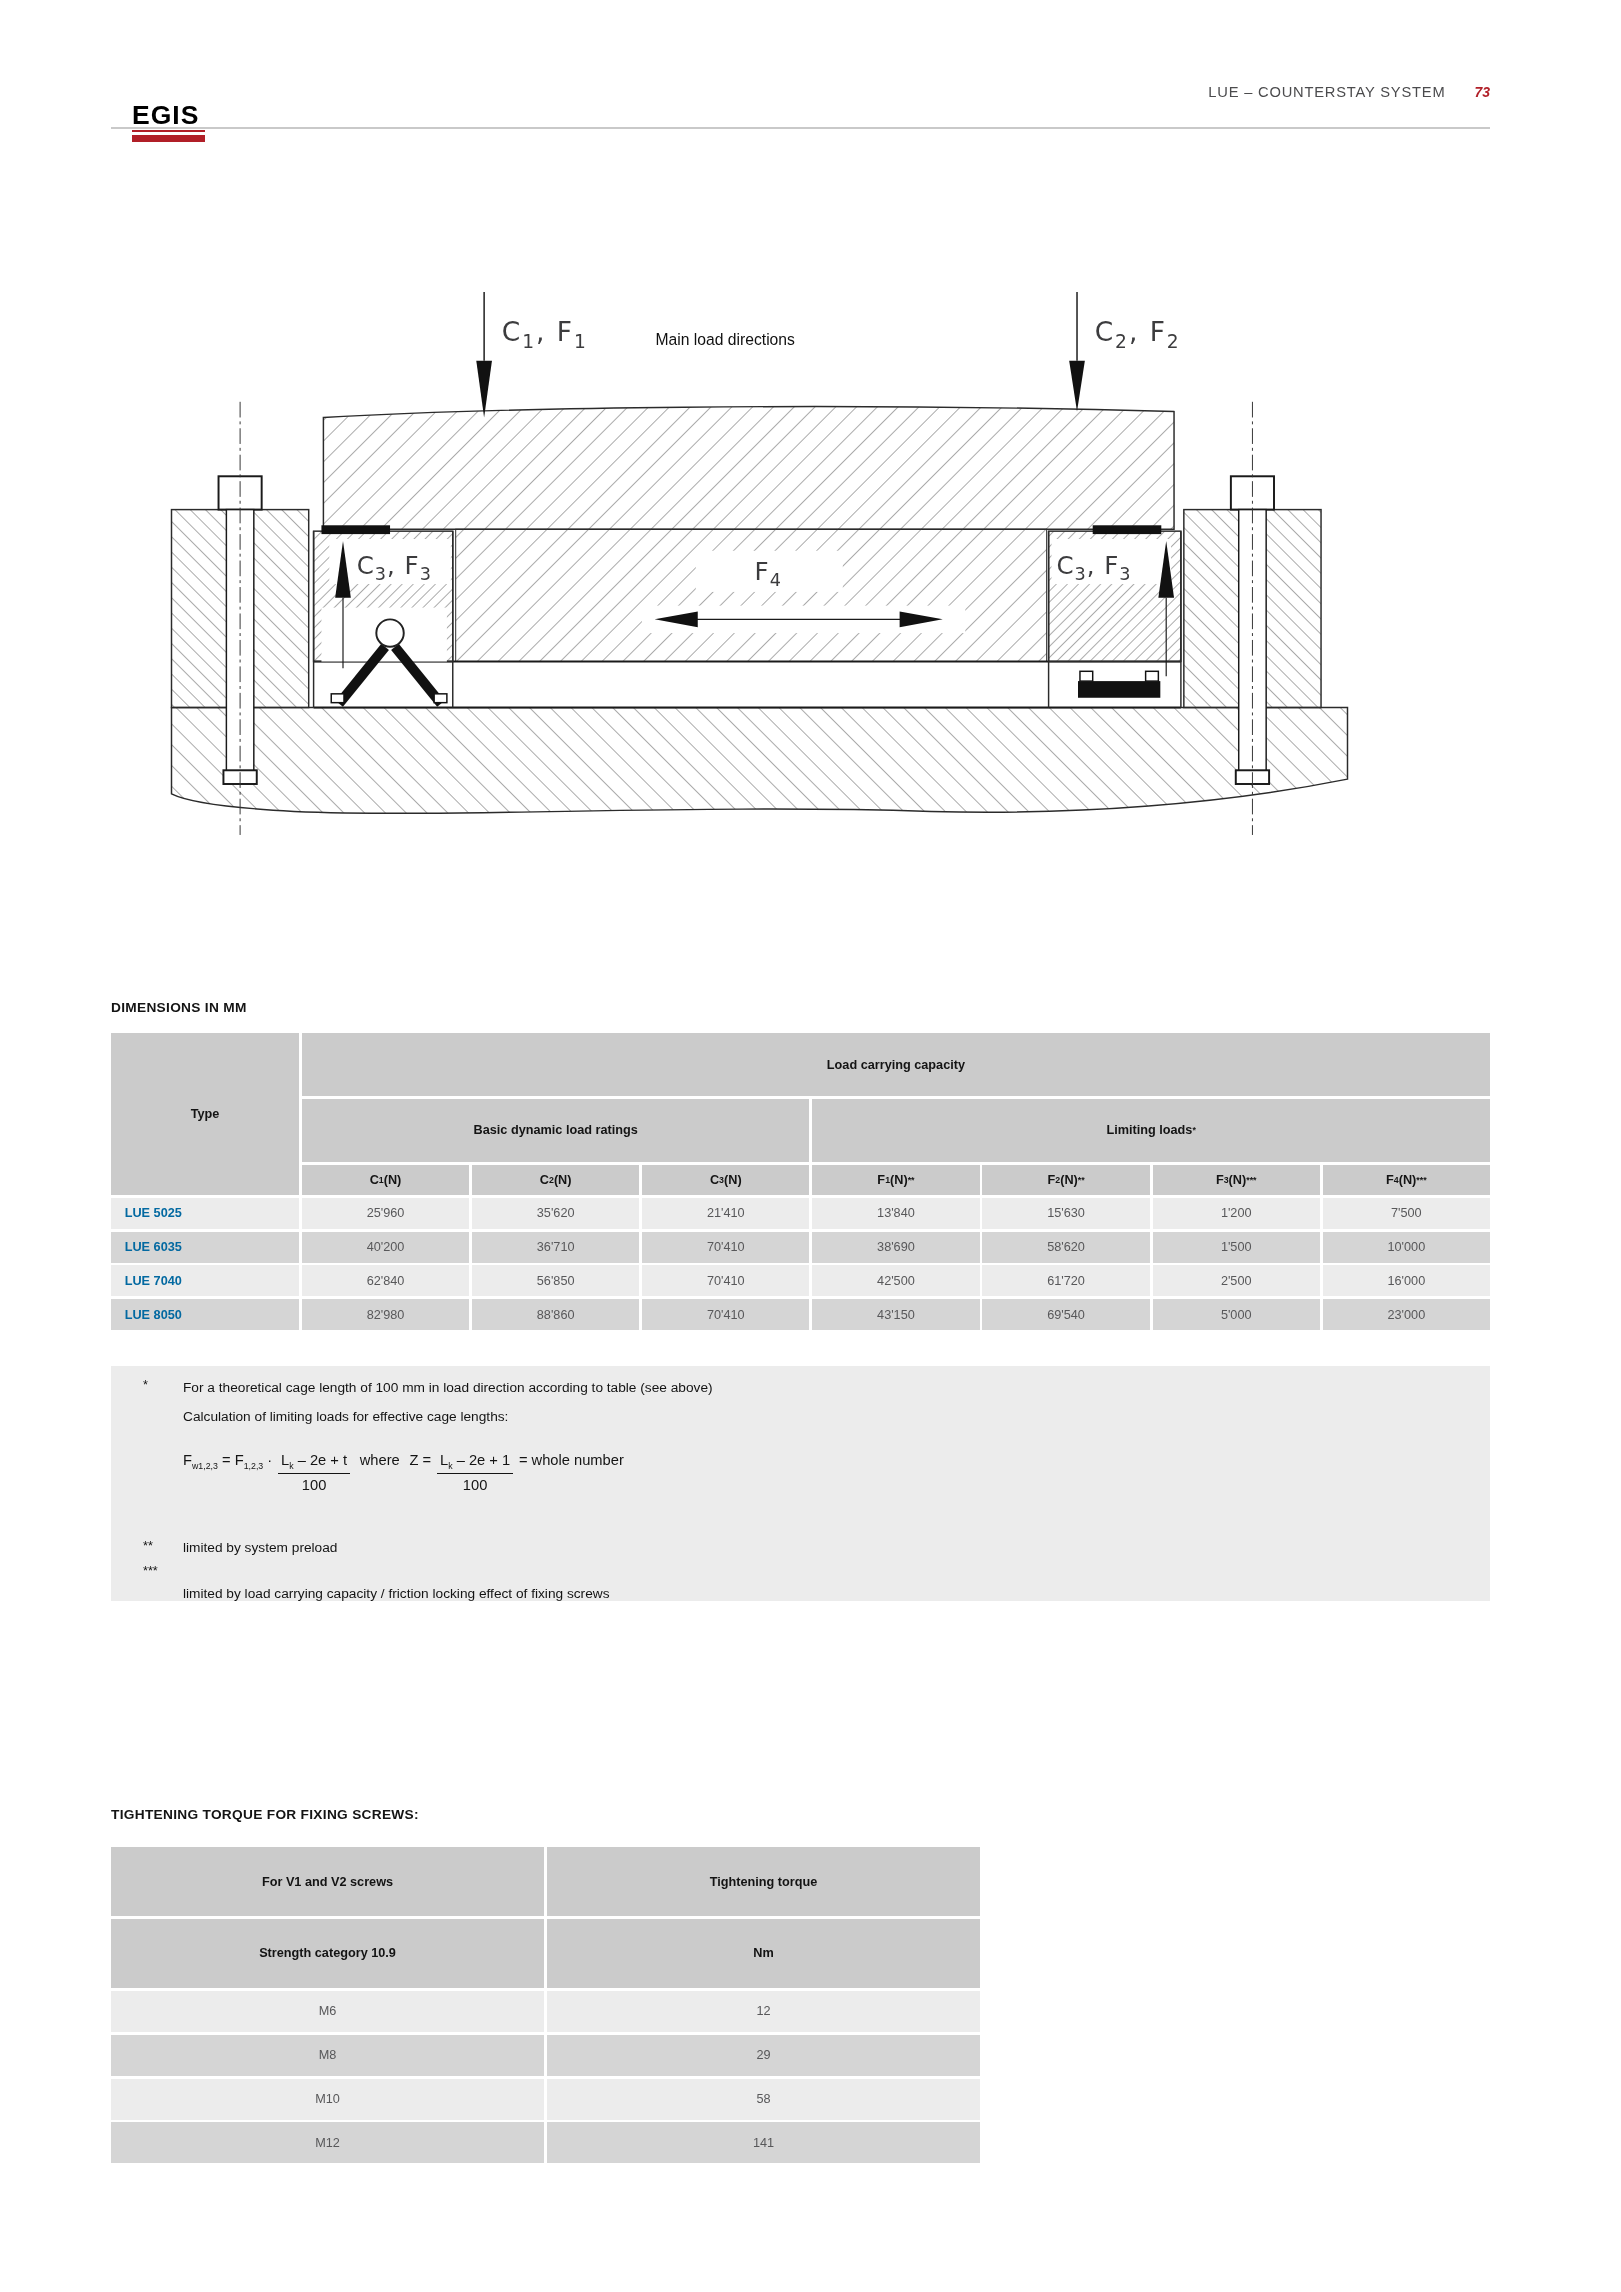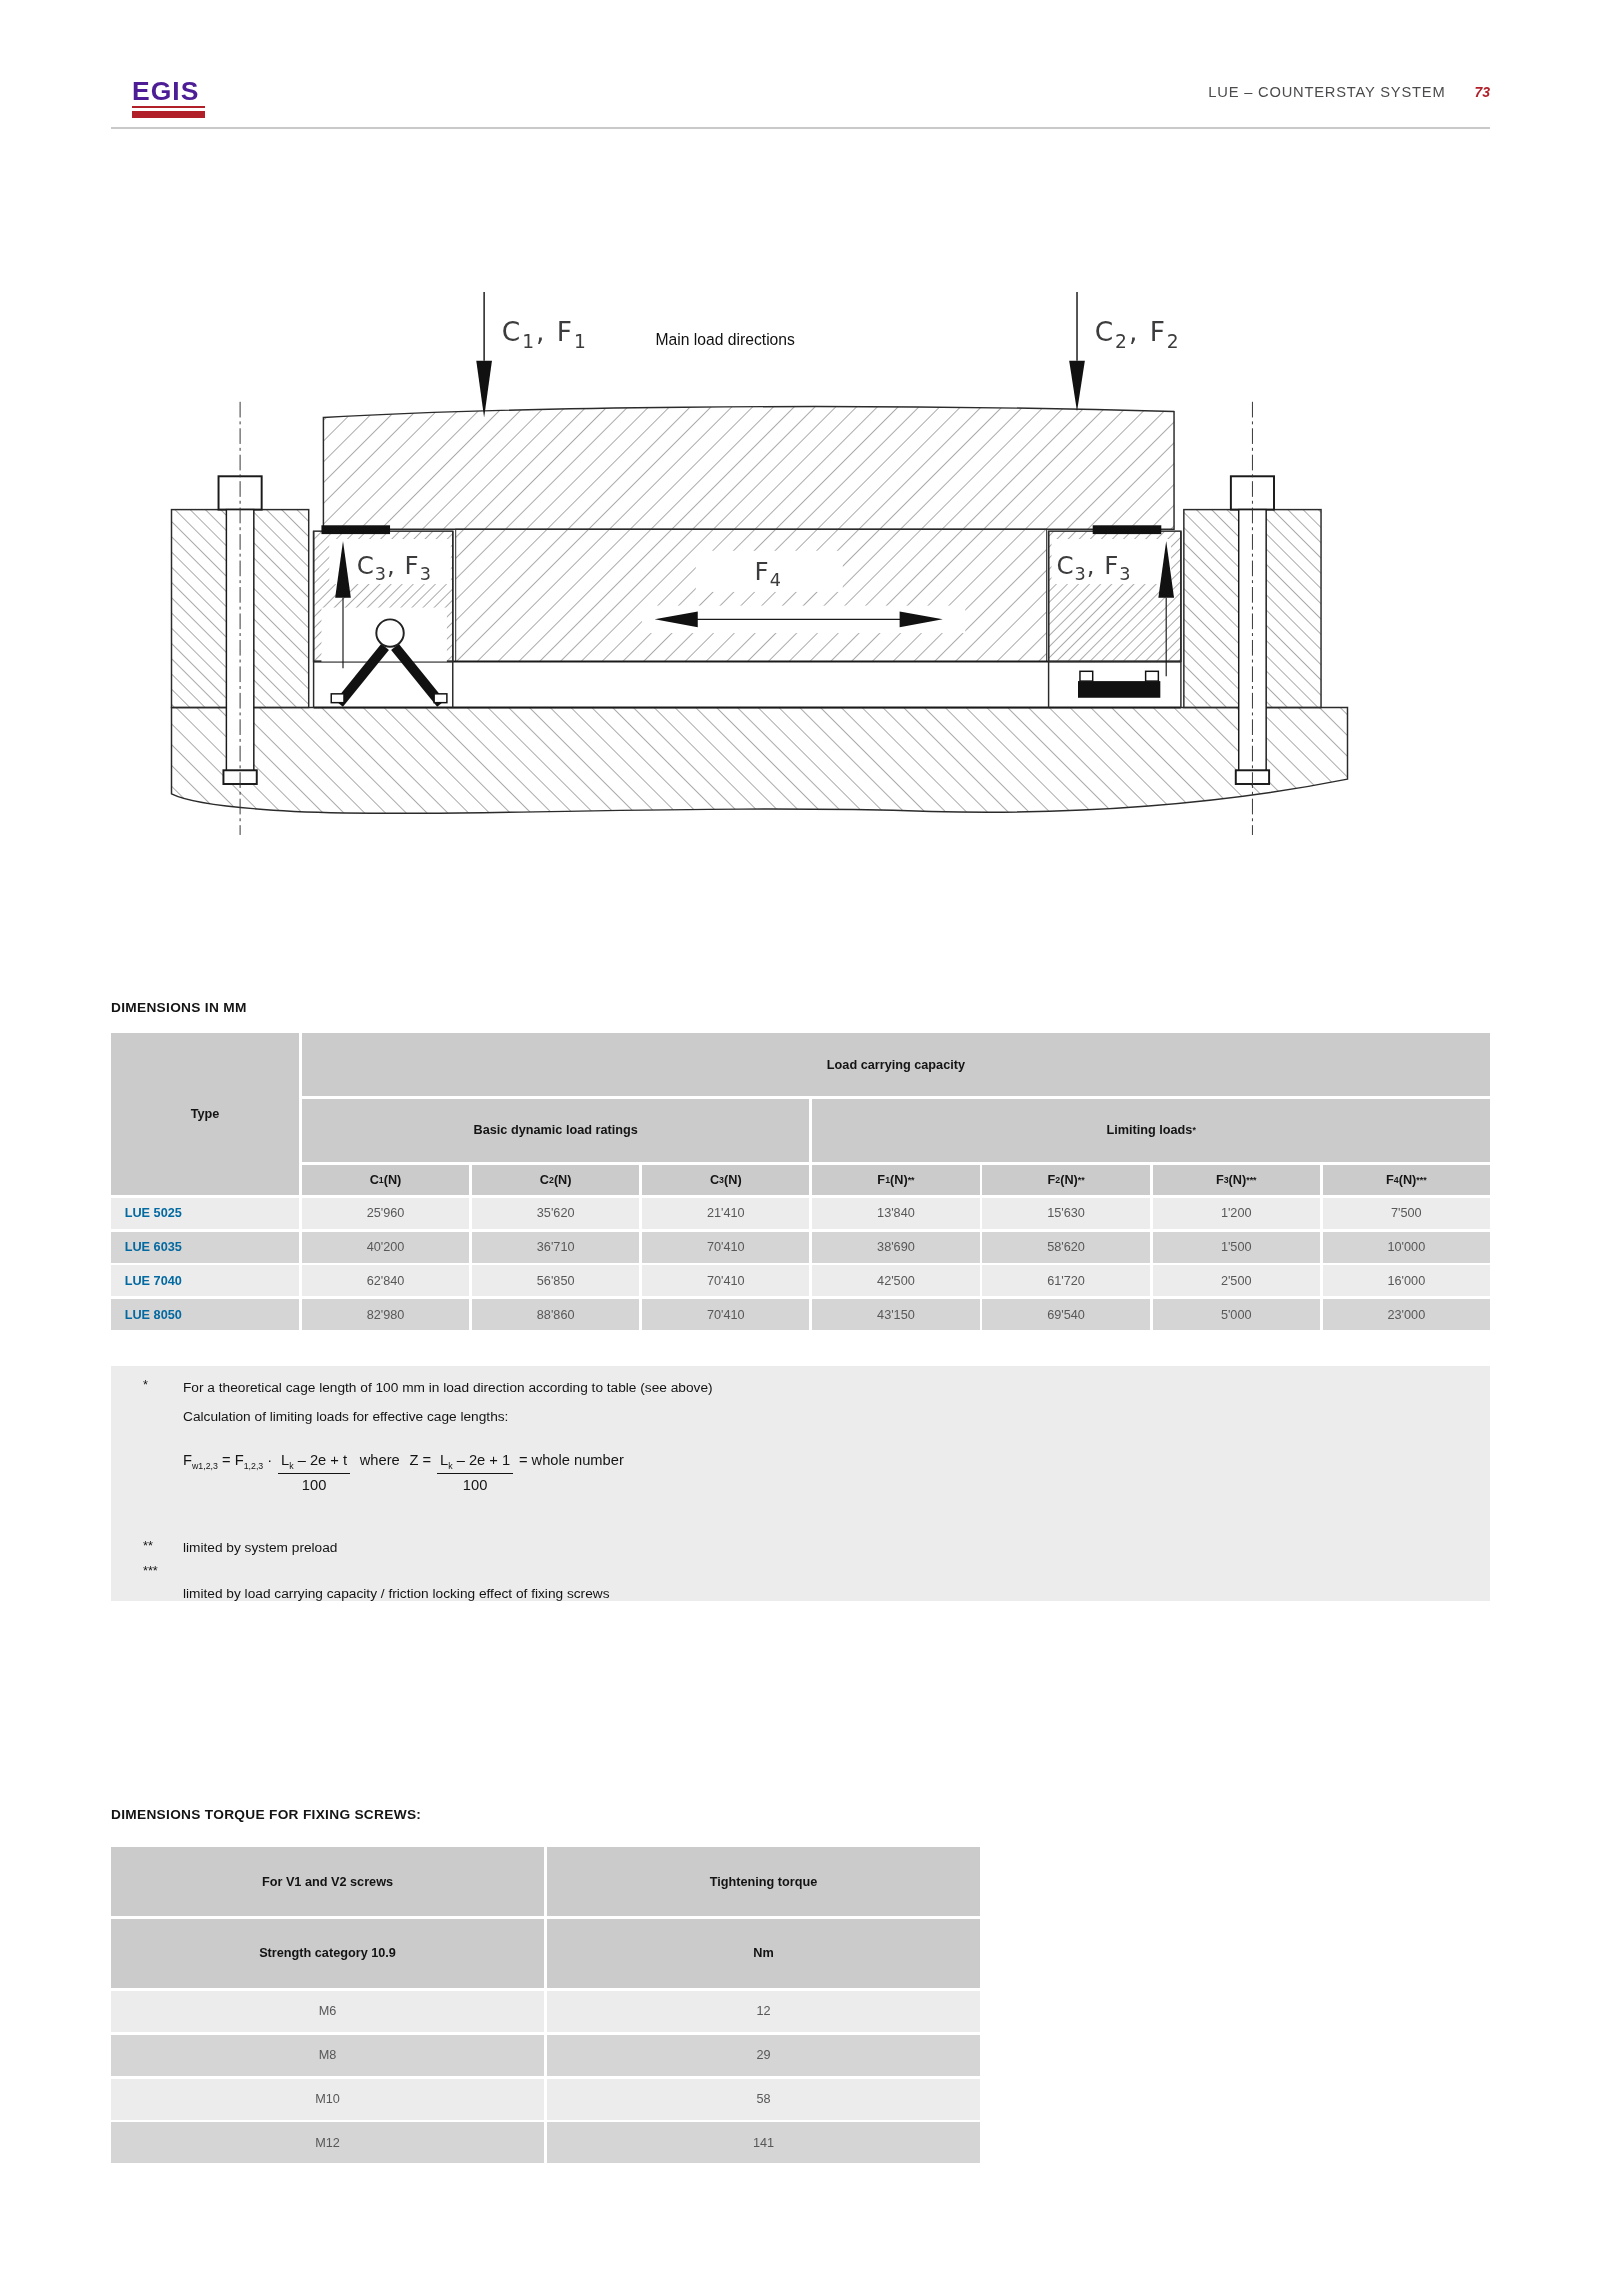--- a/index.html
+++ b/index.html
@@ -1,23 +1,23 @@
 <!DOCTYPE html>
 <html><head>
 <meta charset="utf-8">
 <style>
   html,body{margin:0;padding:0;background:#888;}
   .page{position:relative;width:1621px;height:2293px;background:#ffffff;
         font-family:"Liberation Sans",sans-serif;color:#1a1a1a;overflow:hidden;}
 
   
   .logo{position:absolute;left:132px;top:78px;width:73px;}
-  .logo-text{font-size:26.5px;font-weight:800;letter-spacing:1px;color:#4c1d95;
+  .logo-text{font-size:26.5px;font-weight:800;letter-spacing:1px;color:#000000;
              line-height:1;border-bottom:2.9px solid #b11f28;padding-bottom:1px;
-             font-family:"Liberation Sans",sans-serif;}
+             font-family:"Liberation Sans",sans-serif;margin-top:24px;}
   .logo-bar{height:6.9px;background:#b11f28;margin-top:3.9px;}
   .header-right{position:absolute;top:84px;right:131px;display:flex;gap:29px;align-items:baseline;}
   .header-title{font-size:14.7px;color:#4b4b4d;letter-spacing:0.8px;}
   .header-pageno{font-size:14px;font-weight:bold;color:#b11f28;font-style:italic;}
   .header-rule{position:absolute;left:111px;top:127px;width:1379px;height:2px;background:#c9c9c9;}
 
   
   .drawing{position:absolute;left:147px;top:284px;width:1225px;height:559px;}
   .dlabel{font-family:"DejaVu Sans",sans-serif;font-size:27px;fill:#3c3c3e;letter-spacing:2px;}
   .dlabel .ss{font-size:19px;}
@@ -306,21 +306,21 @@
       </span>
       <span>= whole number</span>
     </div>
 
     <span class="fn-sym" style="top:173px;">**</span>
     <div class="fn-line" style="top:174px;">limited by system preload</div>
     <span class="fn-sym" style="top:198px;">***</span>
     <div class="fn-line" style="top:200px;margin-top:20px;">limited by load carrying capacity / friction locking effect of fixing screws</div>
   </div>
 
-  <div class="section-title" style="top:1807px;">DIMENSIONS TORQUE FOR FIXING SCREWS:</div>
+  <div class="section-title" style="top:1807px;">TIGHTENING TORQUE FOR FIXING SCREWS:</div>
 
   <div class="torque-table">
     <div class="cell hcell">For V1 and V2 screws</div>
     <div class="cell hcell">Tightening torque</div>
     <div class="cell hcell">Strength category 10.9</div>
     <div class="cell hcell">Nm</div>
 
     <div class="cell row-light vcell">M6</div>
     <div class="cell row-light vcell">12</div>
     <div class="cell row-dark vcell">M8</div>

